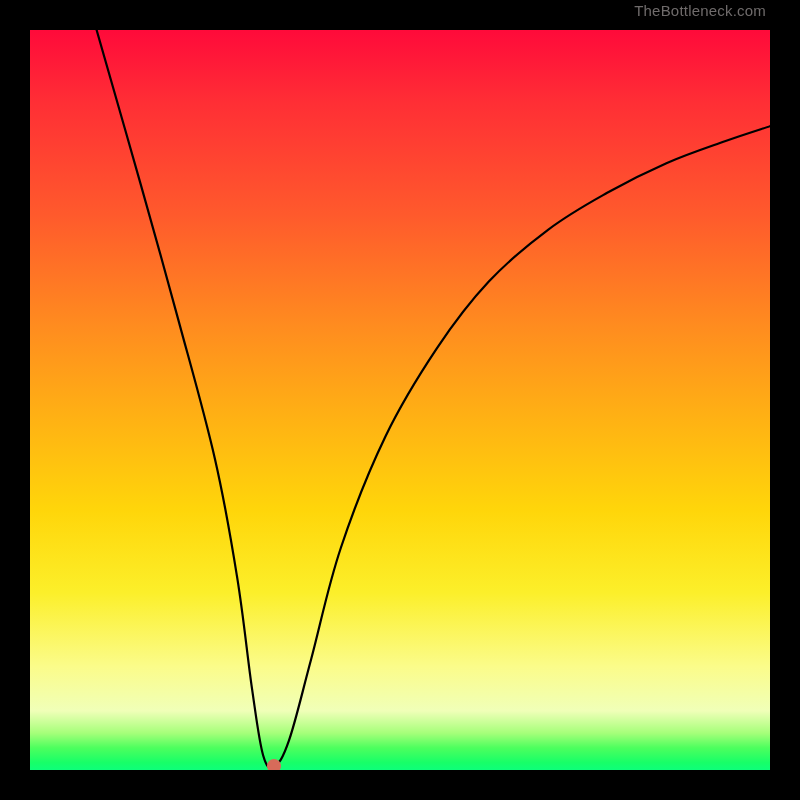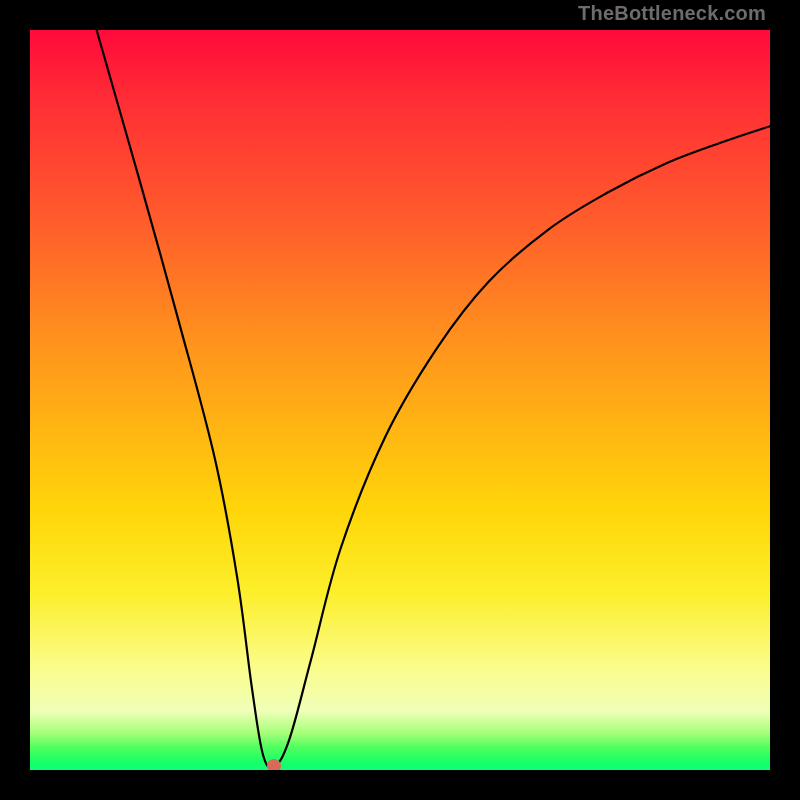--- a/index.html
+++ b/index.html
@@ -41,22 +41,22 @@
       #4dff5e 97%,
       #17ff68 99%,
       #0eff7a 100%
     );
   }
   .watermark {
     position: absolute;
     top: 2px;
     right: 34px;
     color: #6f6b6b;
-    font-size: 20px;
-    font-weight: 700;
+    font-size: 15px;
+    font-weight: 400;
     letter-spacing: 0.2px;
     user-select: none;
   }
   svg.curve {
     position: absolute;
     left: 0;
     top: 0;
     width: 100%;
     height: 100%;
   }

